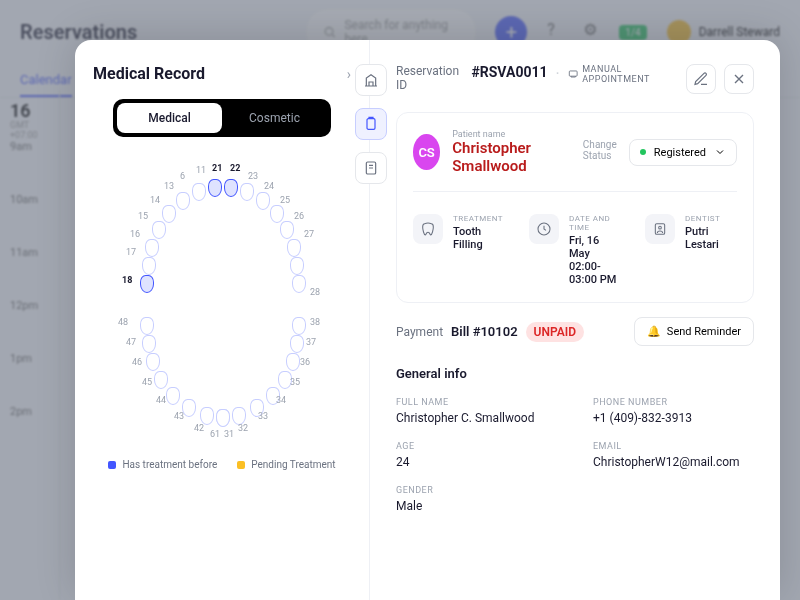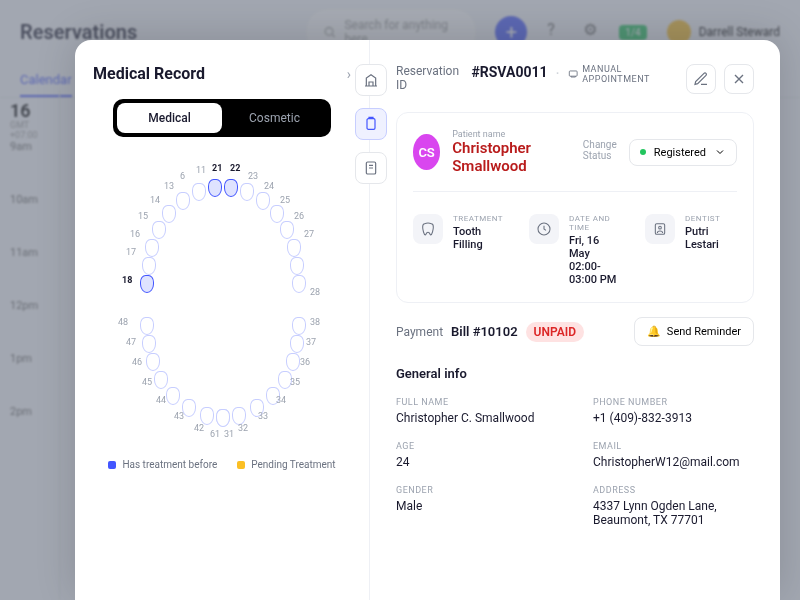--- a/index.html
+++ b/index.html
@@ -338,19 +338,15 @@
           <div class="gv">24</div>
         </div>
       <div>
           <div class="gl">EMAIL</div>
           <div class="gv">ChristopherW12@mail.com</div>
         </div>
       <div>
           <div class="gl">GENDER</div>
           <div class="gv">Male</div>
         </div>
-      <div>
-          <div class="gl">ADDRESS</div>
-          <div class="gv">4337 Lynn Ogden Lane, Beaumont, TX 77701</div>
-        </div>
     </div>
   </div>
 </div>
 
 </body></html>

